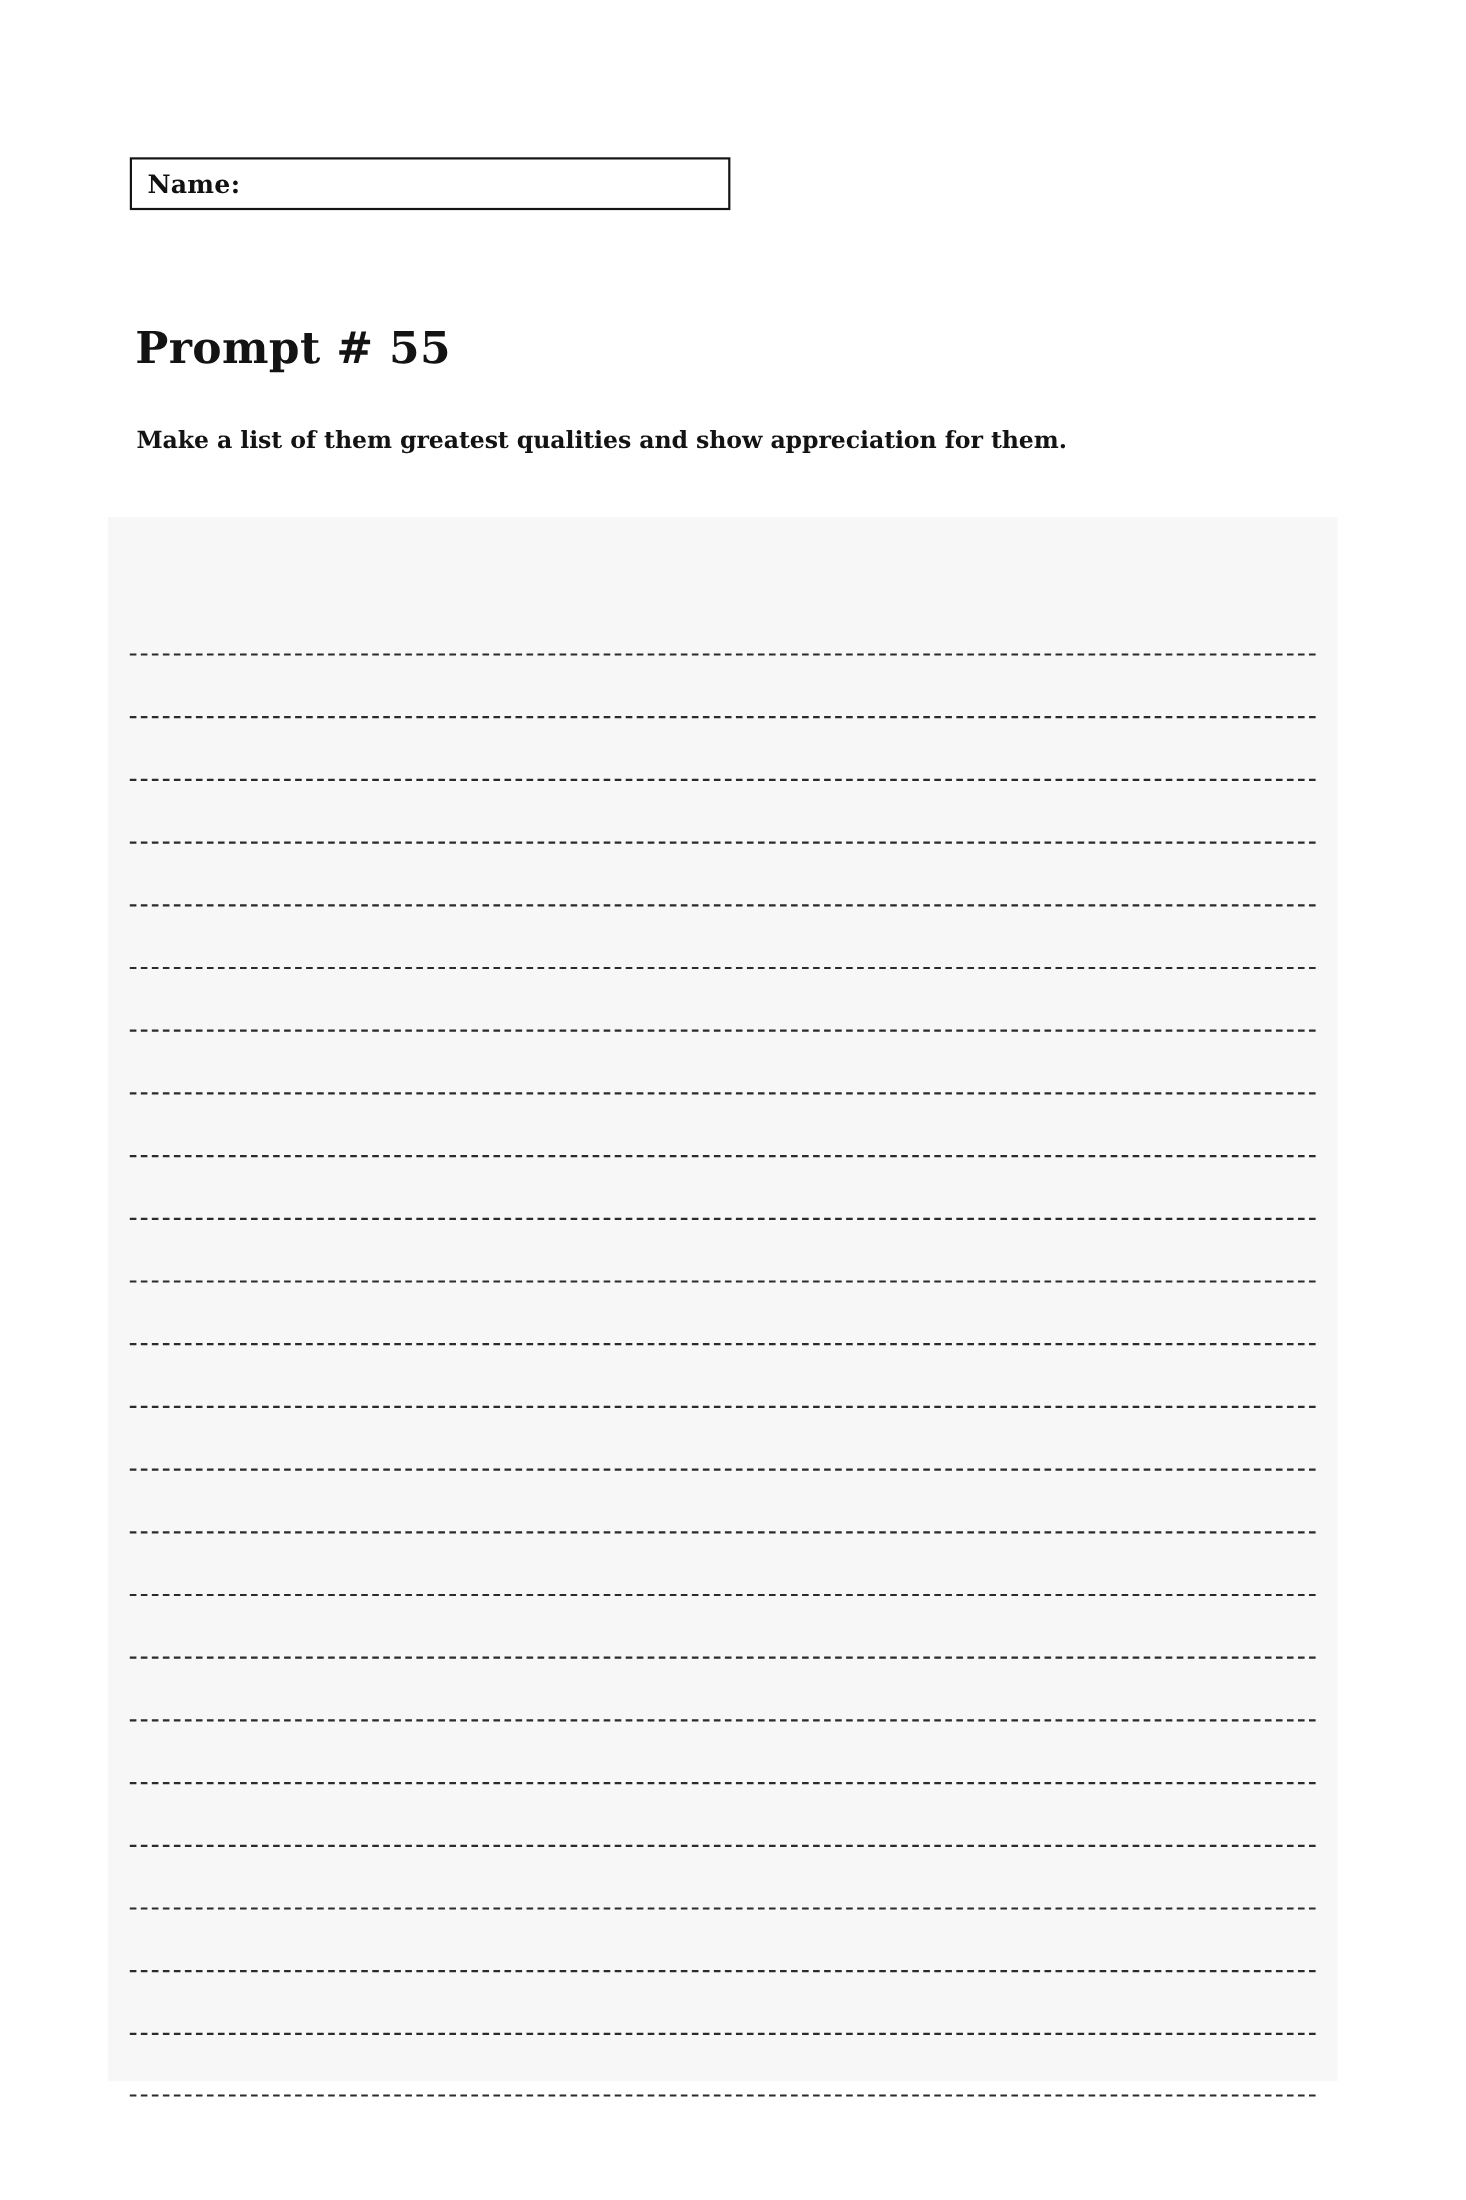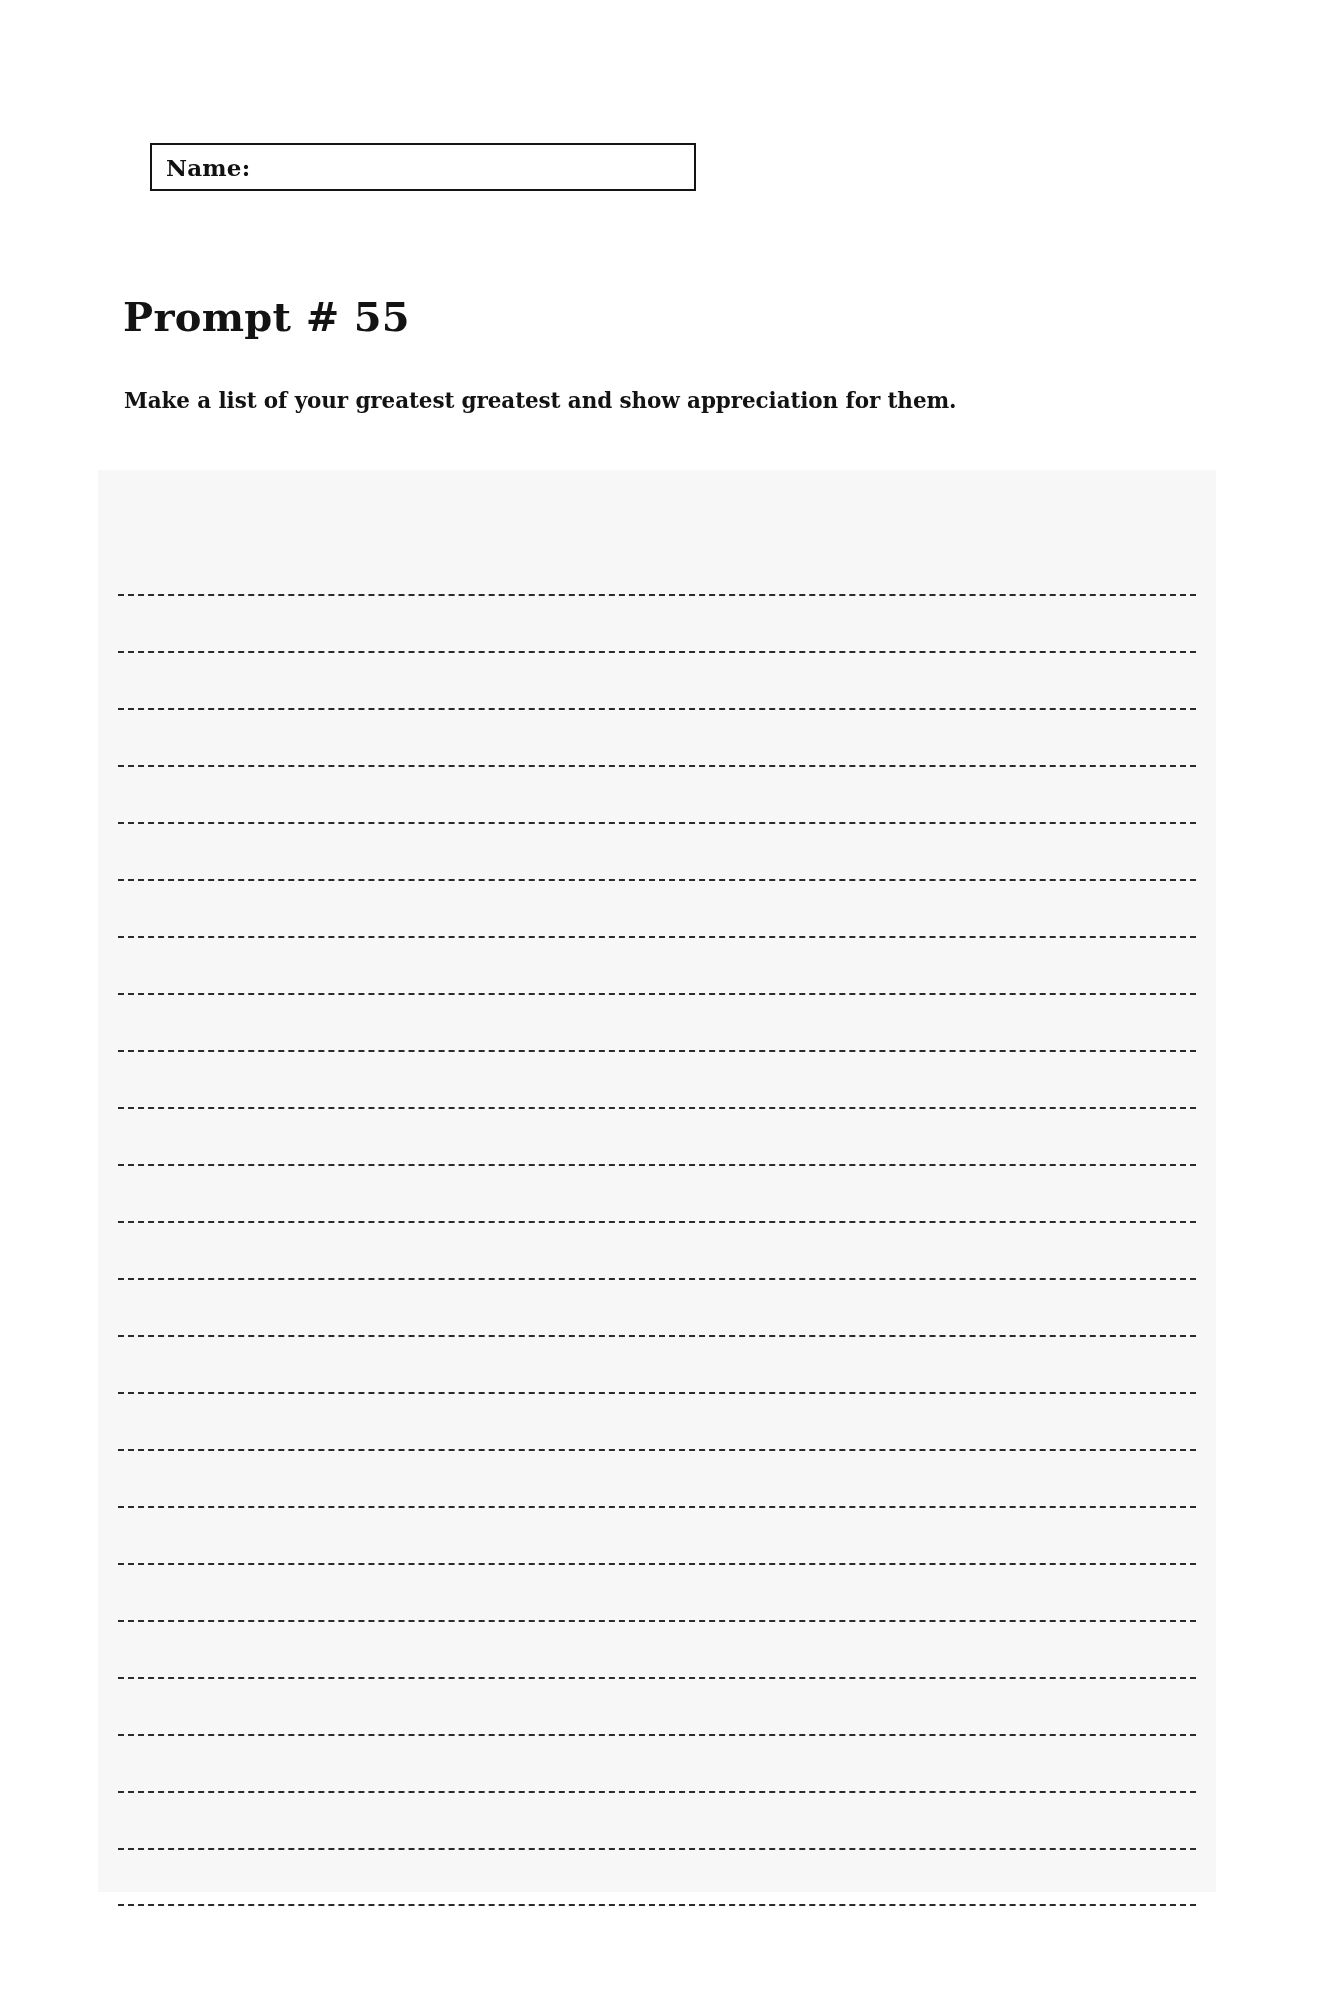--- a/index.html
+++ b/index.html
@@ -27,21 +27,20 @@
 
   
   .header-row {
     position: absolute;
     left: 118px;
     top: 143px;
     width: 1098px;
     display: flex;
     justify-content: space-between;
     align-items: flex-start;
-    margin-left: 32px;
   }
   .field-box {
     box-sizing: border-box;
     border: 2px solid #141414;
     background: #ffffff;
     height: 48px;
     display: flex;
     align-items: center;
     padding-left: 14px;
   }
@@ -138,21 +137,21 @@
     <div class="field-box field-name">
       <span class="field-label">Name:</span>
       <input class="field-input" type="text" value="" placeholder="" style="">
     </div>
 
 
   </div>
 
   <h1 class="title">Prompt # 55</h1>
 
-  <p class="subtitle">Make a list of your greatest greatest and show appreciation for them.</p>
+  <p class="subtitle">Make a list of them greatest qualities and show appreciation for them.</p>
 
   <div class="writing-area">
     <div class="lines" id="lines-container">
         <div class="line"></div>
         <div class="line"></div>
         <div class="line"></div>
         <div class="line"></div>
         <div class="line"></div>
         <div class="line"></div>
         <div class="line"></div>

